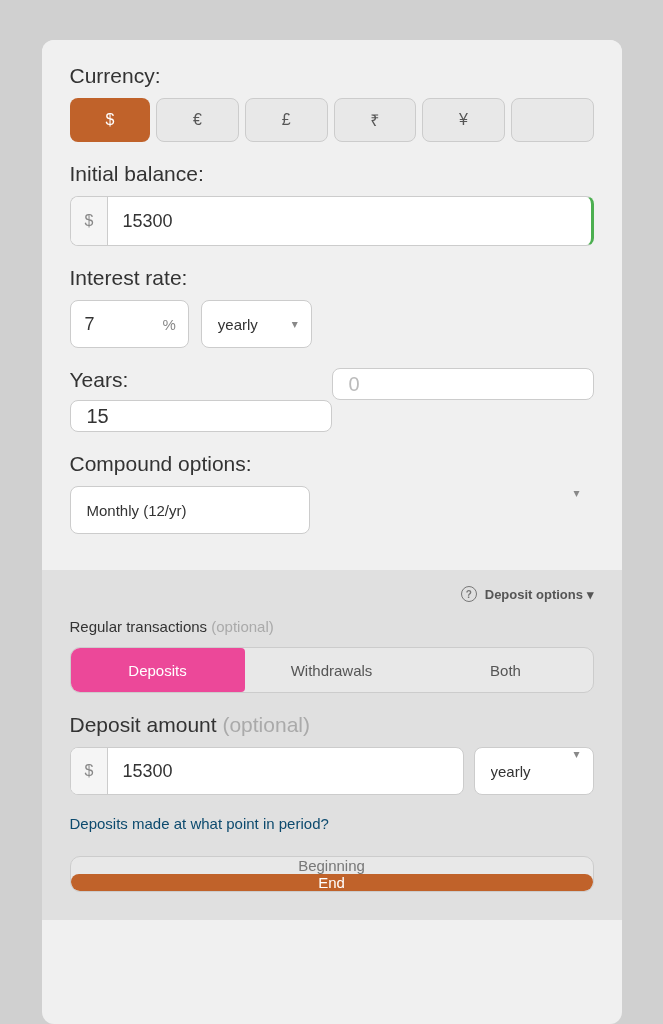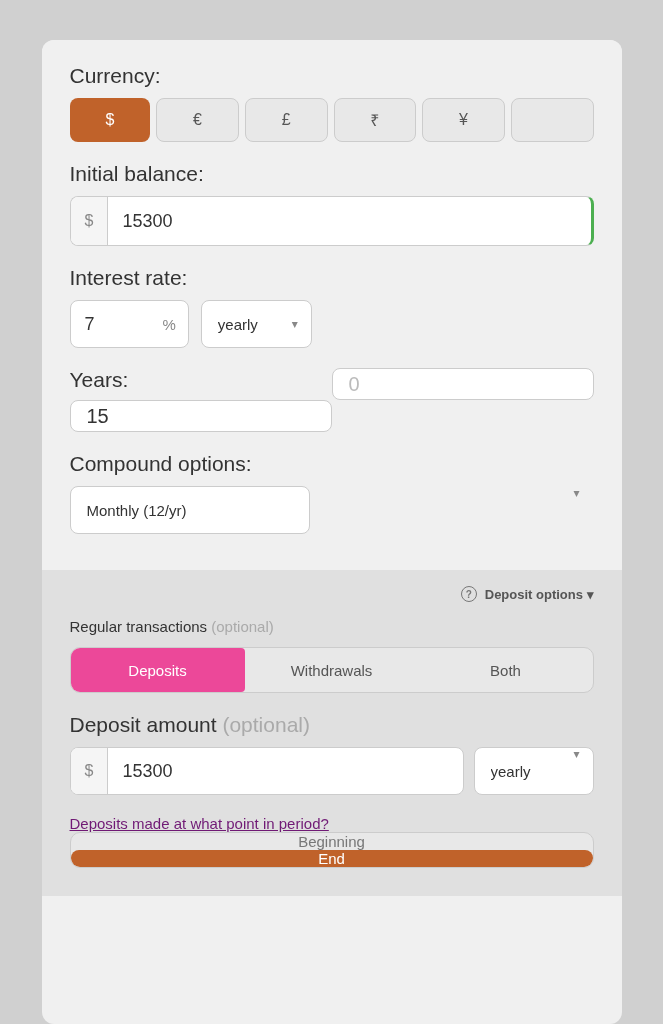--- a/index.html
+++ b/index.html
@@ -342,23 +342,22 @@
       font-size: 15px;
       color: #333;
       cursor: pointer;
       outline: none;
       min-width: 120px;
     }
 
     
     .period-label {
       font-size: 15px;
-      color: #701a75;
-      margin-bottom: 0;
-      text-decoration: underline;
+      color: #0c4a6e;
+      margin-bottom: 24px;
     }
 
     .period-tab-group {
       display: flex;
       gap: 0;
       background: #e8e8e8;
       border-radius: 10px;
       overflow: hidden;
       border: 1px solid #ccc;
       flex-direction: column;

